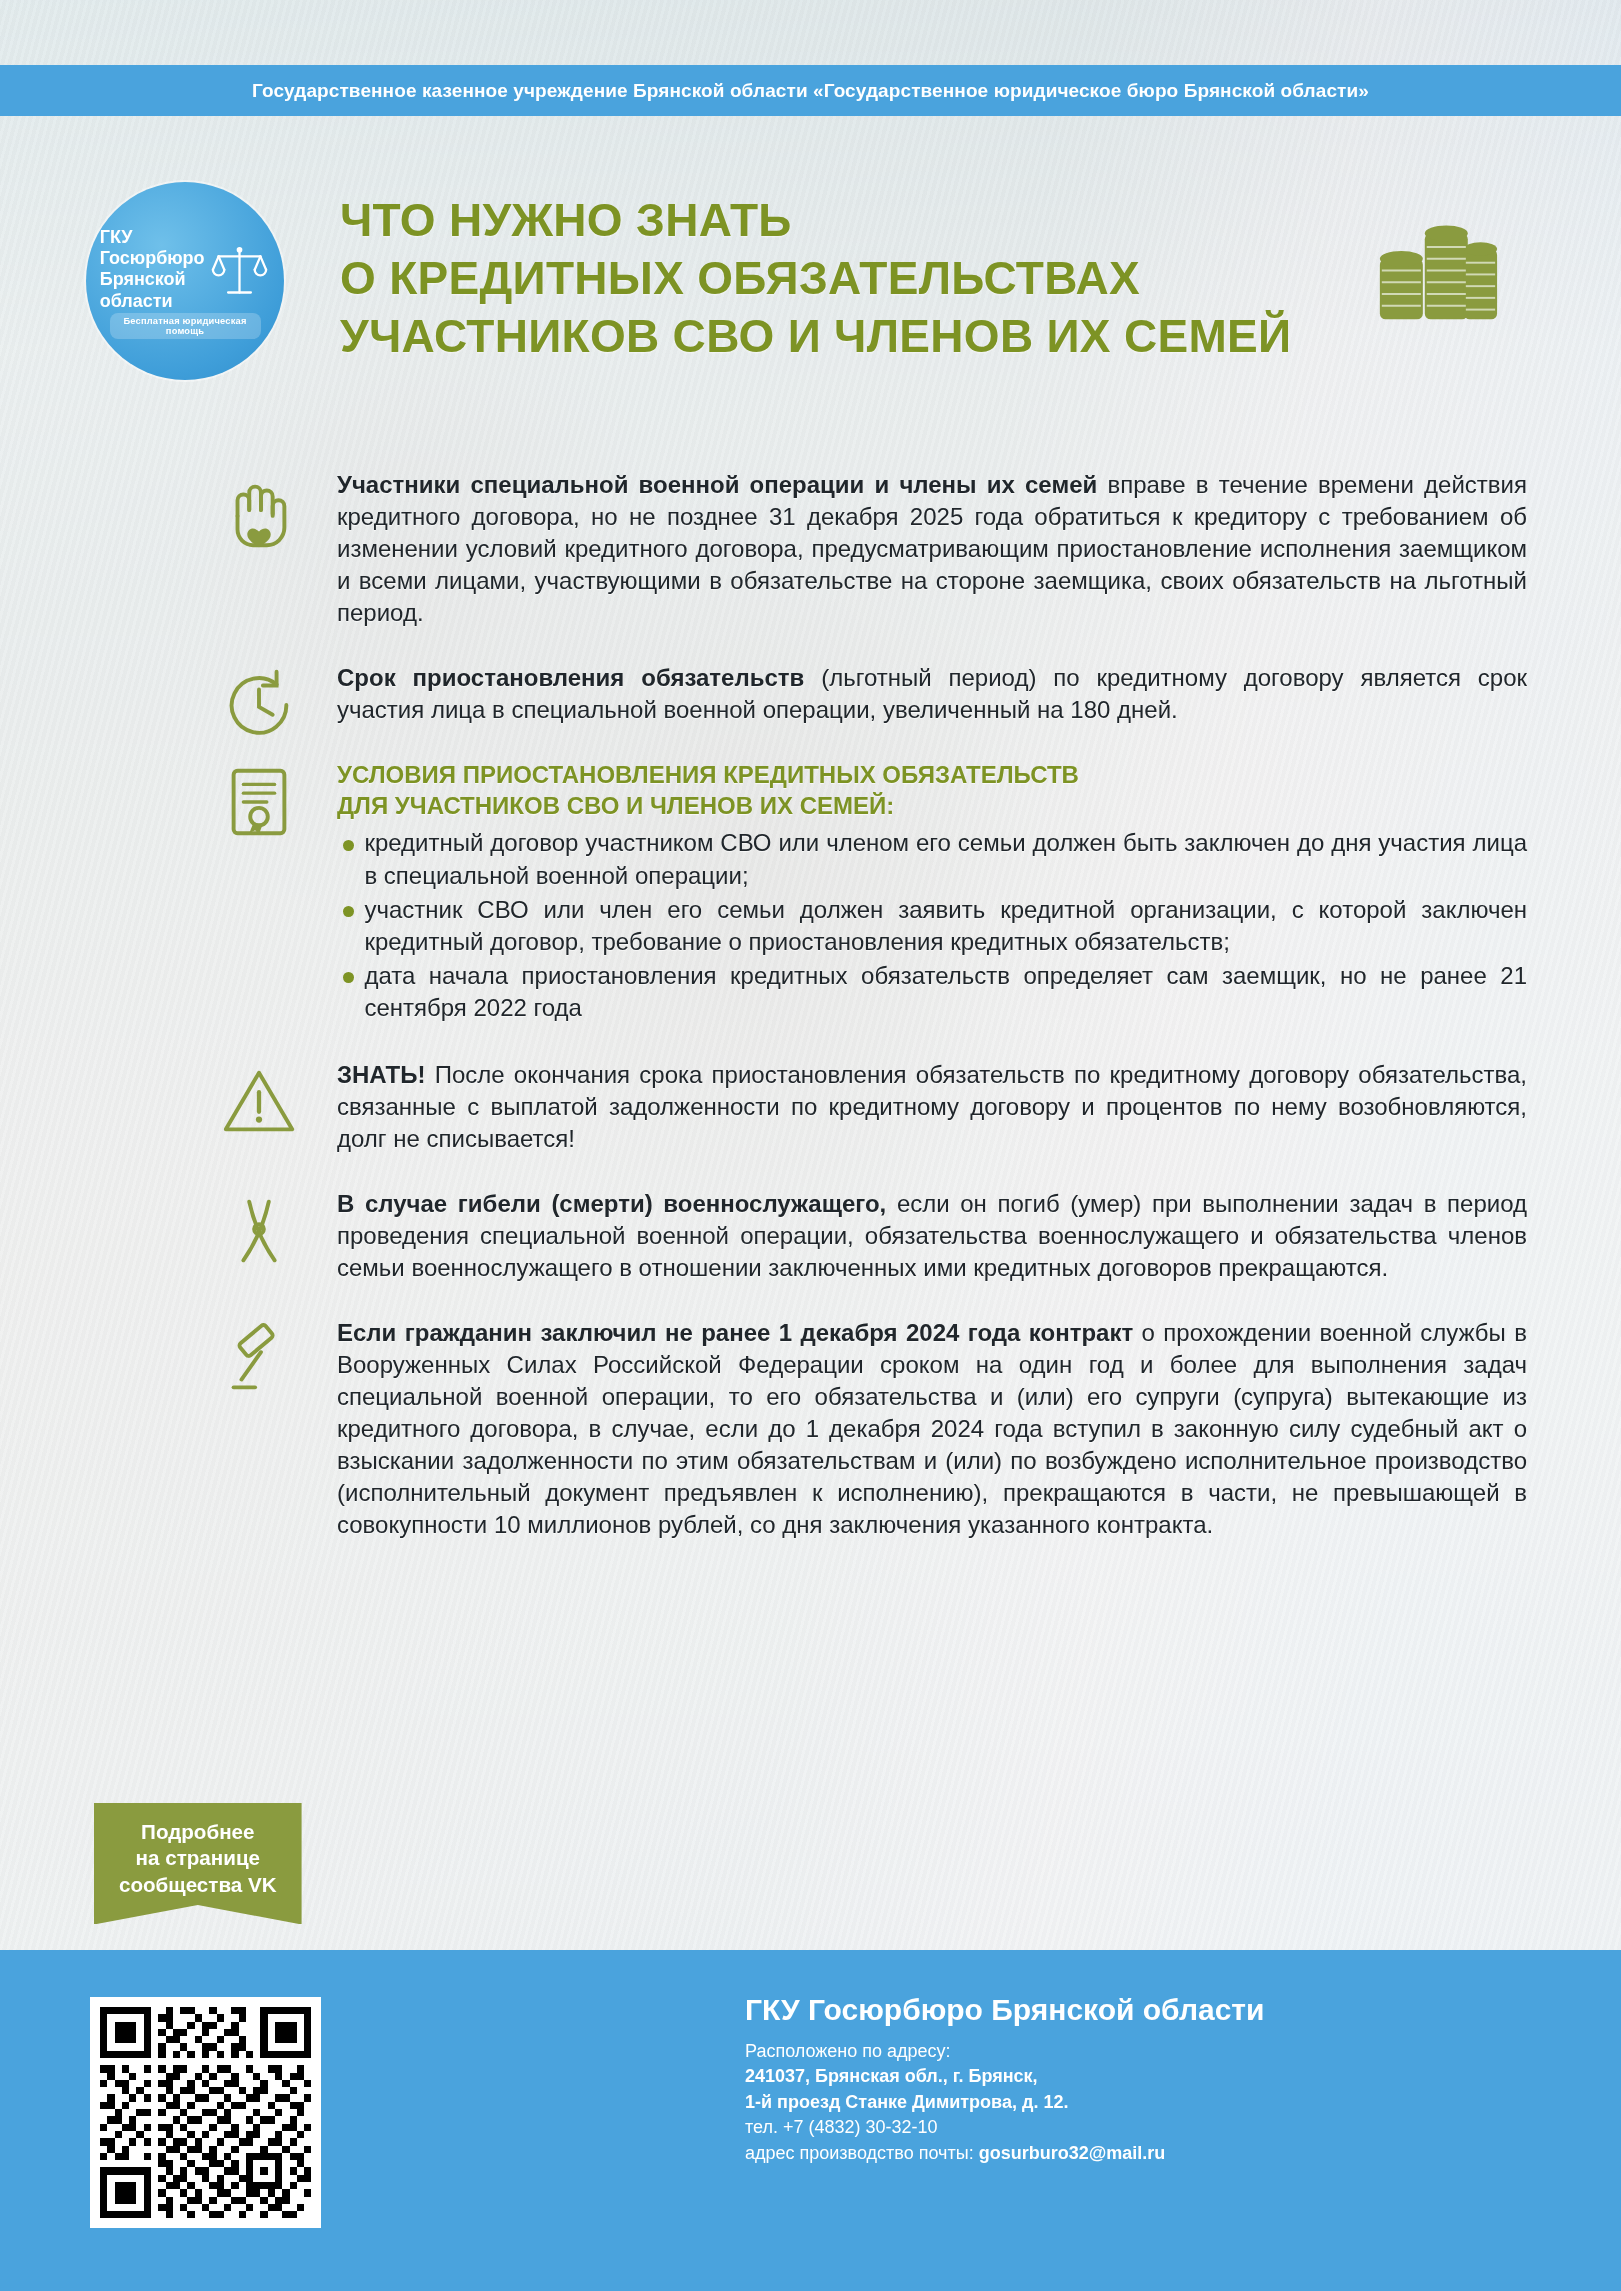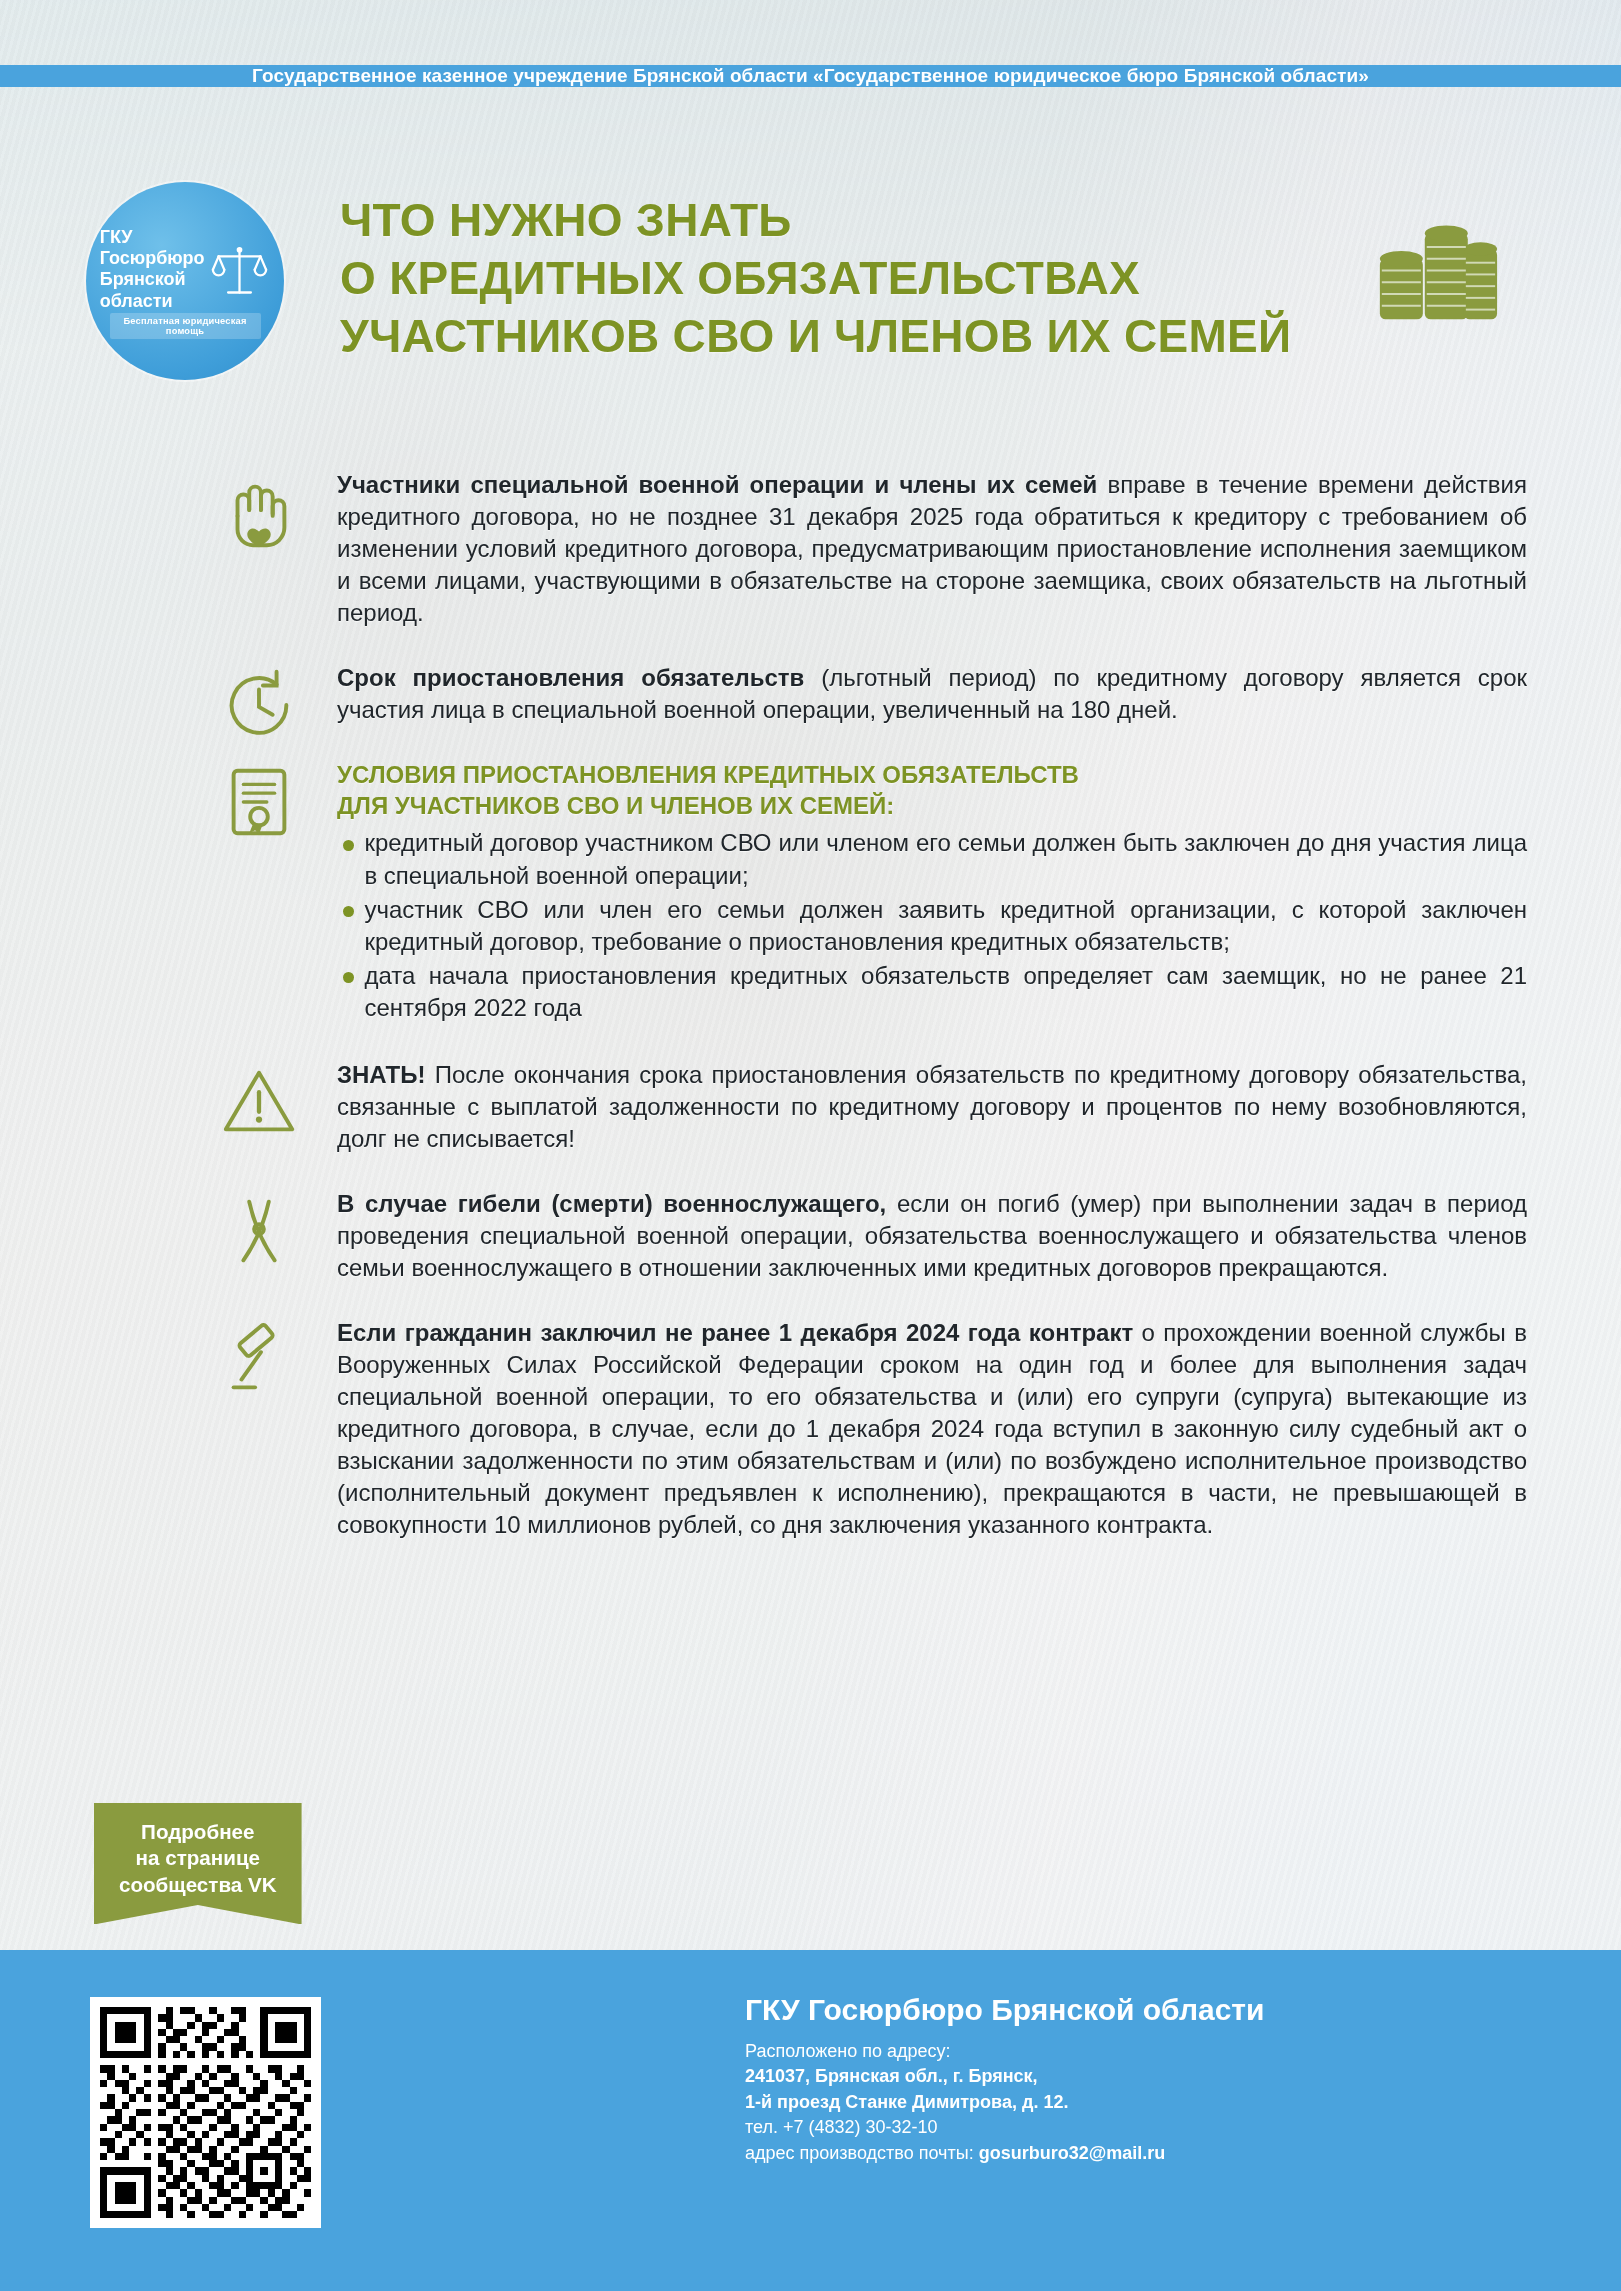--- a/index.html
+++ b/index.html
@@ -50,21 +50,21 @@
     background-image:
       repeating-linear-gradient(105deg, rgba(255,255,255,0.06) 0px, rgba(255,255,255,0.06) 2.9px, rgba(0,0,0,0.02) 2.9px, rgba(0,0,0,0.02) 6.9px);
     opacity: .8;
   }
 
   
   .topbar {
     position: absolute;
     left: 0; top: 65px;
     width: 1621px;
-    height: 22px;
+    height: 51px;
     background: #4aa3dd;
     display: flex;
     align-items: center;
     justify-content: center;
   }
   .topbar .t {
     color: #ffffff;
     font-size: 19px;
     font-weight: bold;
     letter-spacing: 0.1px;
@@ -105,21 +105,21 @@
     left: 0;
     right: 0;
     bottom: 41px;
     text-align: center;
     font-size: 9.3px;
     font-weight: bold;
     letter-spacing: 0.2px;
     background: rgba(255,255,255,.22);
     padding: 2.9px 0;
     margin: 0 23.5px;
-    border-radius: 2px;
+    border-radius: 8px;
   }
 
   
   .headline {
     position: absolute;
     left: 316px;
     top: 192px;
     width: 1127px;
     margin-left: 24px;
   }

